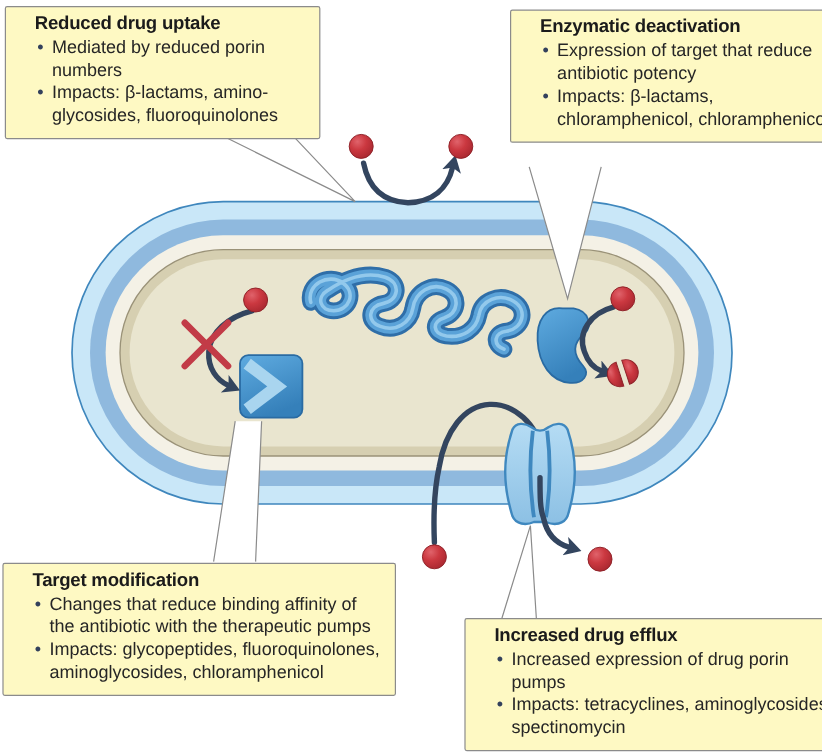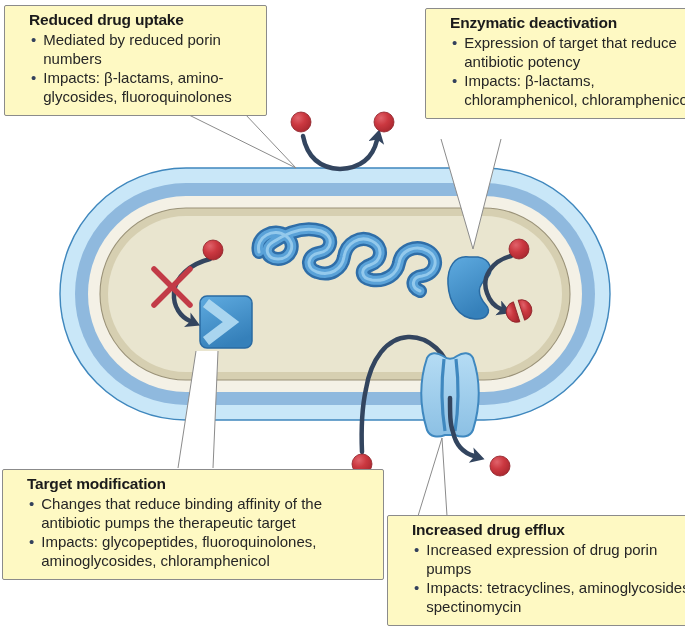--- a/index.html
+++ b/index.html
@@ -31,21 +31,21 @@
   .callout{position:absolute;z-index:3;background:#fef9c3;box-sizing:border-box;
            border:1px solid var(--callout-line);border-radius:2px;
            padding:5px 9px 8px 24px;}
   .callout h3{margin:0 0 2px 0;font-size:15.5px;font-weight:bold;color:#1b1b1b;
               letter-spacing:-0.2px;}
   .bullets{margin:0;padding:0;list-style:none;}
   .bullets li{display:flex;gap:7px;font-size:15px;line-height:1.26;color:#262626;}
   .bullets .dot{color:var(--bullet-dot);flex:0 0 auto;padding-left:2px;}
   #box-uptake{left:4px;top:5px;width:263px;}
   #box-enzymatic{left:425px;top:8px;width:296px;}
-  #box-target{left:2px;top:469px;width:382px;}
+  #box-target{left:2px;top:469px;width:328px;}
   #box-efflux{left:387px;top:515px;width:324px;}
 </style>
 </head>
 <body>
 
 <svg id="diagram-svg" width="685" height="628" viewBox="0 0 685 628">
   <defs>
     <marker id="ah" markerUnits="userSpaceOnUse" markerWidth="18" markerHeight="18" refX="3" refY="8" orient="auto">
       <path d="M0,0 L14,8 L0,16 L3.5,8 Z" style="fill:var(--arrow-navy)"></path>
     </marker>
@@ -151,21 +151,21 @@
       <span>Impacts: β-lactams, chloramphenicol, chloramphenicol</span>
     </li>
   </ul>
 </div>
 
 <div class="callout" id="box-target">
   <h3>Target modification</h3>
   <ul class="bullets">
     <li>
       <span class="dot">•</span>
-      <span>Changes that reduce binding affinity of the antibiotic pumps the therapeutic target</span>
+      <span>Changes that reduce binding affinity of the antibiotic with the therapeutic pumps</span>
     </li>
     <li>
       <span class="dot">•</span>
       <span>Impacts: glycopeptides, fluoroquinolones, aminoglycosides, chloramphenicol</span>
     </li>
   </ul>
 </div>
 
 <div class="callout" id="box-efflux">
   <h3>Increased drug efflux</h3>

